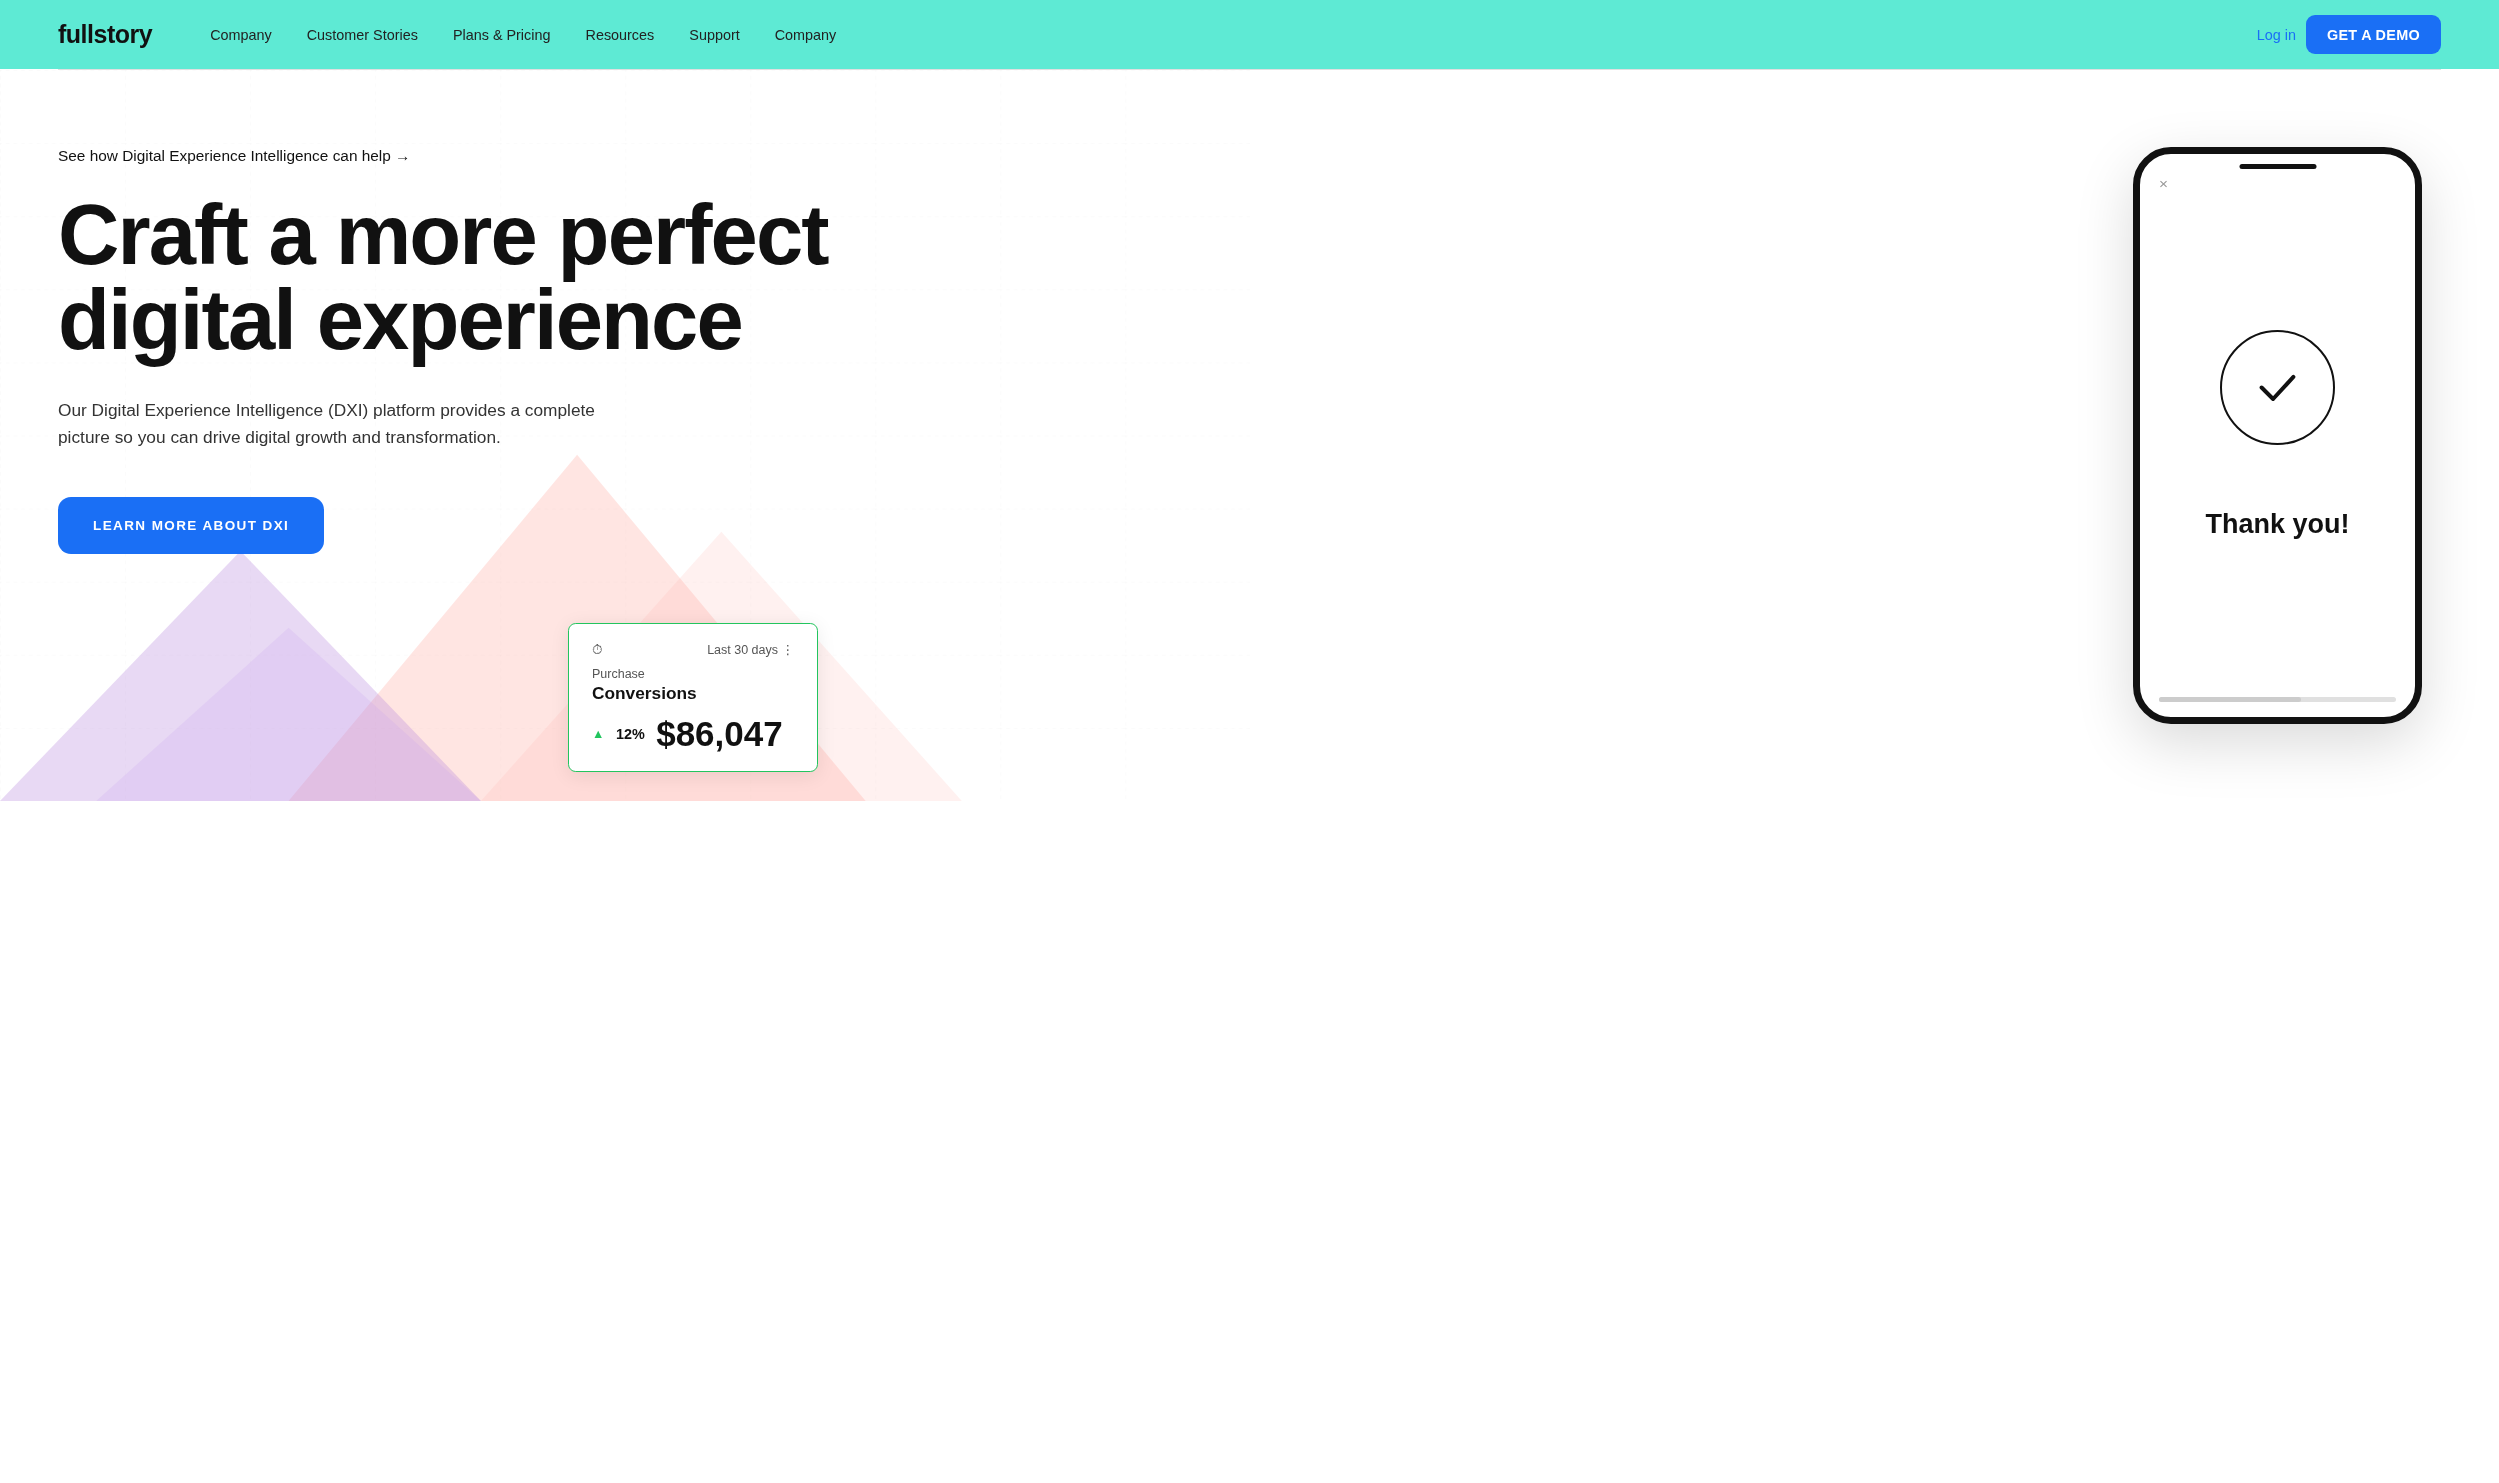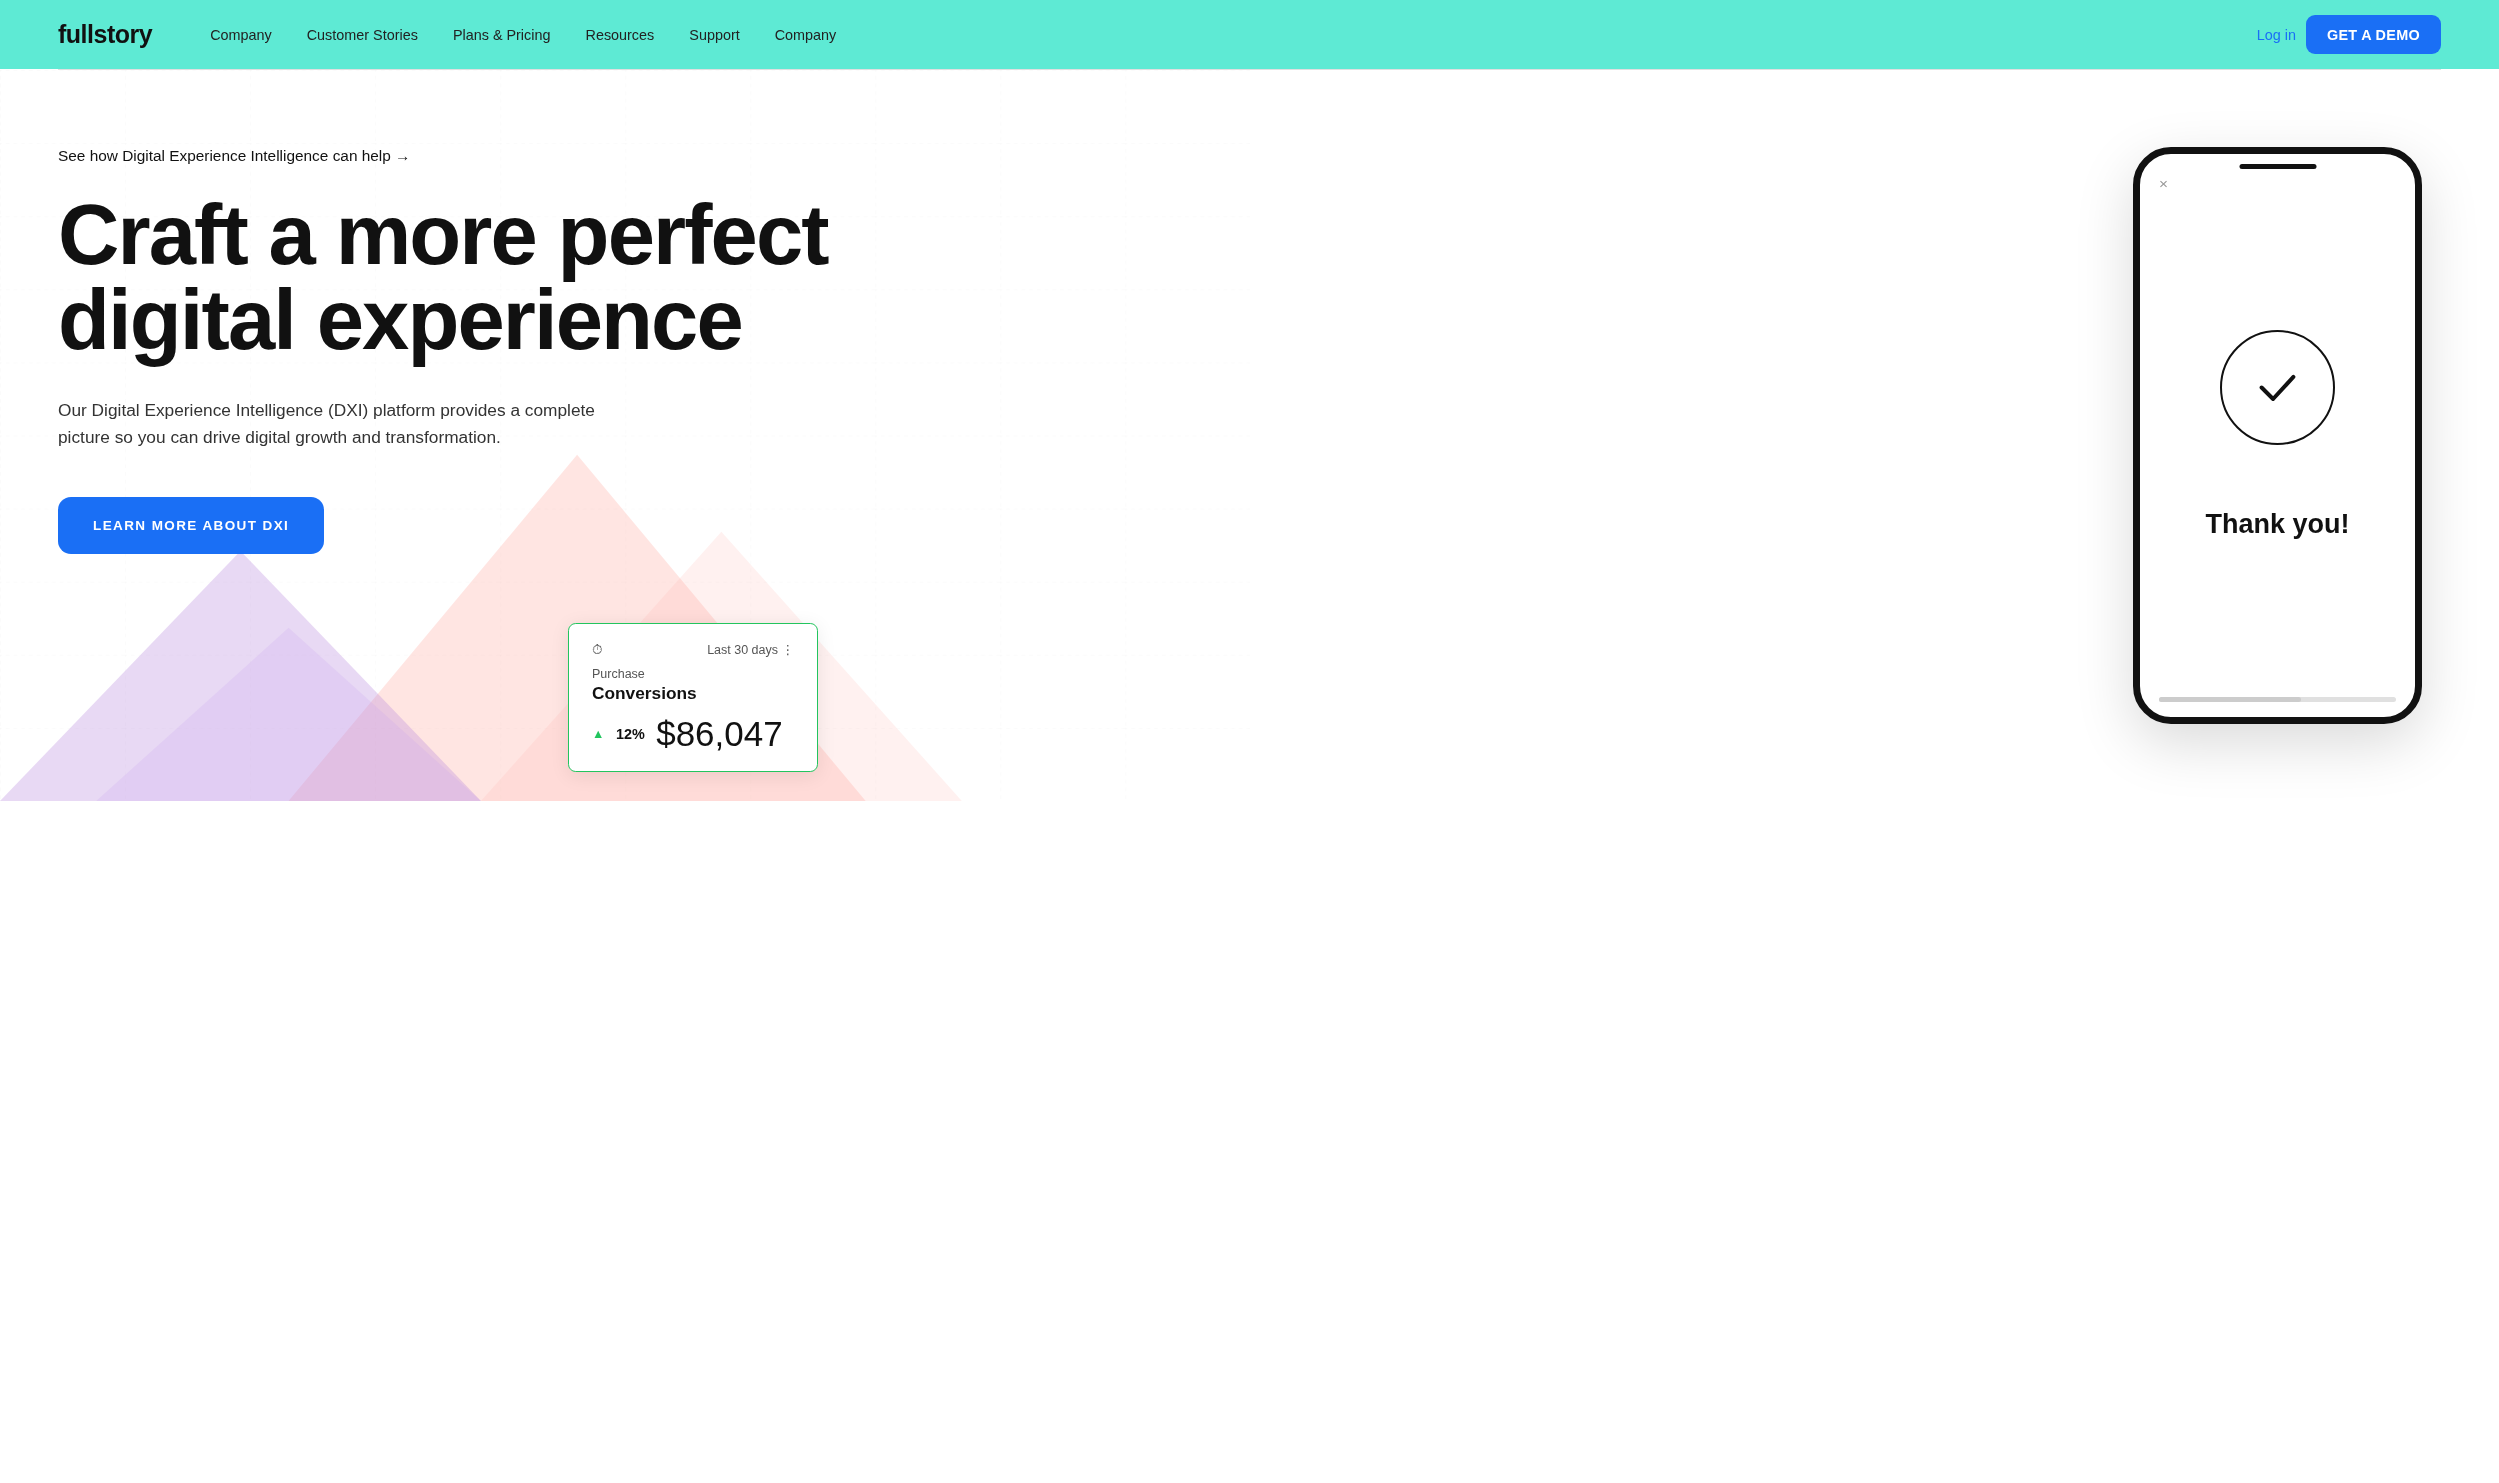--- a/index.html
+++ b/index.html
@@ -77,21 +77,21 @@
       margin-bottom: 9.6px;
     }
     .card-header-left { display: flex; align-items: center; gap: 5.8px; }
     .card-clock { font-size: 13.5px; color: #555; }
     .card-period { font-size: 12.5px; color: #555; }
     .card-title { font-size: 12.5px; color: #555; margin-bottom: 1.9px; }
     .card-label { font-size: 17.3px; font-weight: 700; color: #111; margin-bottom: 9.6px; }
     .card-value-row { display: flex; align-items: center; gap: 11.5px; }
     .card-arrow { color: #22c55e; font-size: 12.5px; }
     .card-pct { font-size: 14.4px; color: #111; font-weight: 600; }
-    .card-amount { font-size: 35px; font-weight: 400; color: #111; }
+    .card-amount { font-size: 35px; font-weight: 700; color: #111; }
 
     
     .phone-mockup {
       position: absolute; right: 77px; top: 77px;
       width: 289px; height: 577px;
       background: #fff;
       border: 7.7px solid #111;
       border-radius: 38px;
       box-shadow: 0 19px 58px rgba(0,0,0,0.15);
       z-index: 10;

